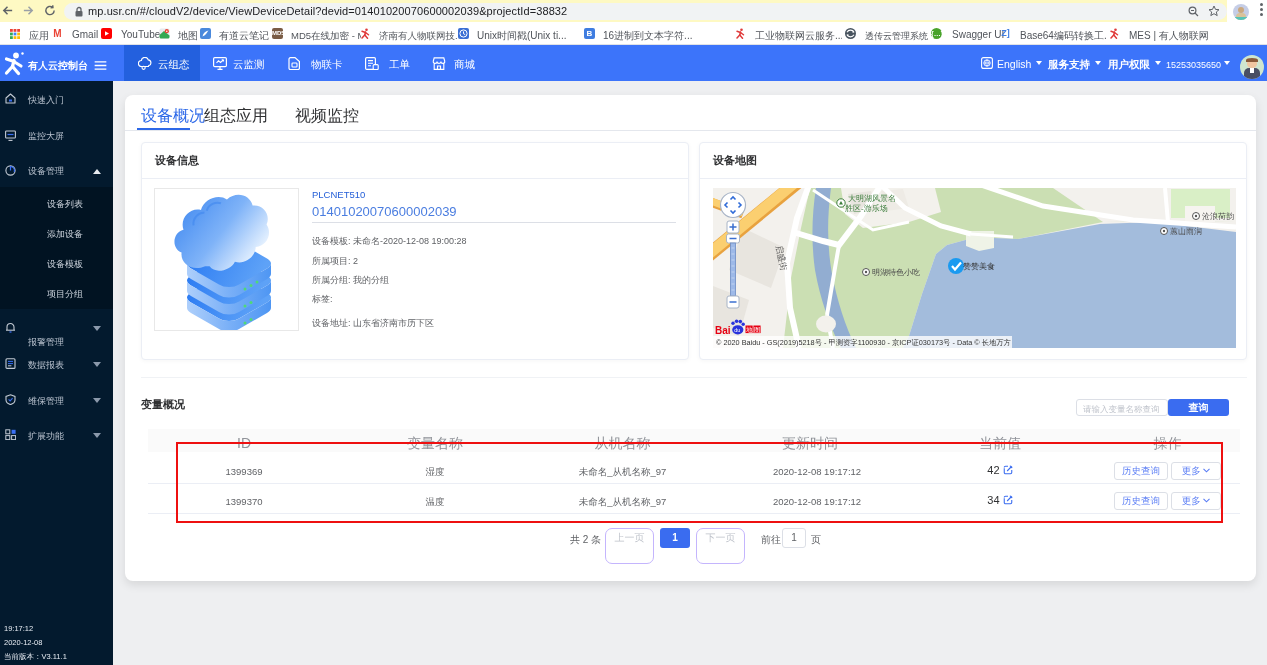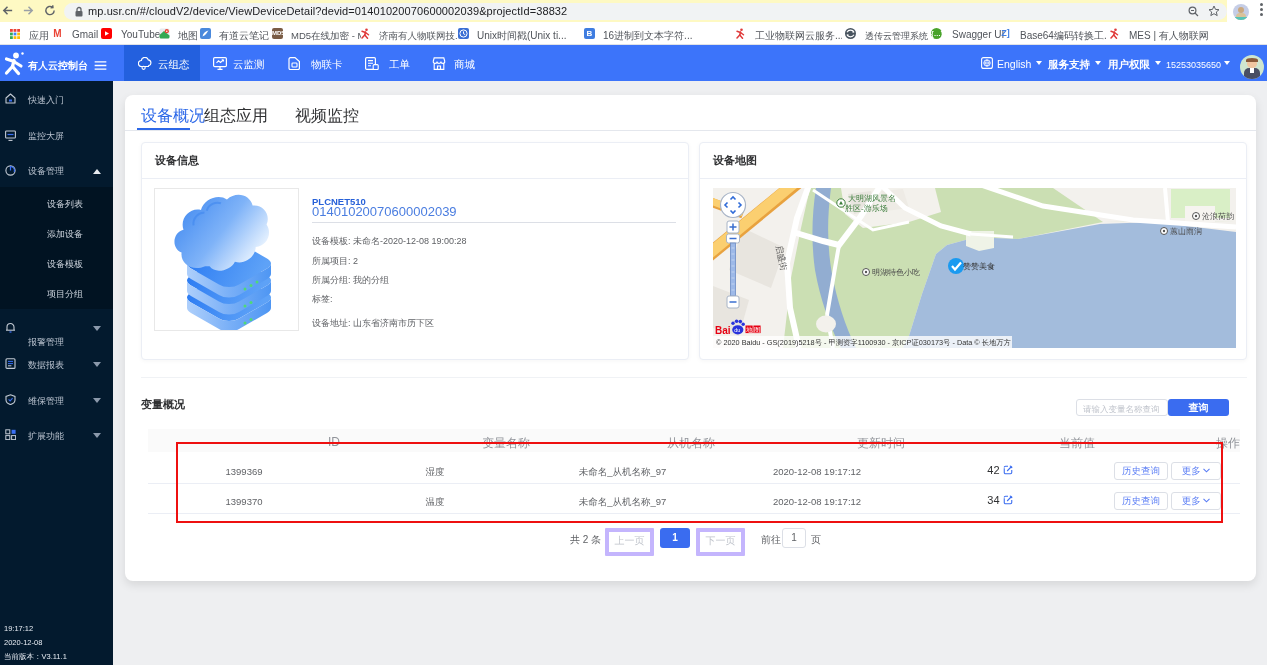--- a/index.html
+++ b/index.html
@@ -29,26 +29,26 @@
 #maincard { position:absolute; left:125px; top:95px; width:1131px; height:486px; background:#fff; border-radius:8px; box-shadow:0 4px 10px rgba(0,0,0,.10); }
 .tab { position:absolute; top:106px; font-size:16px; font-weight:normal; color:#303133; }
 #tabline { position:absolute; left:125px; top:130px; width:1131px; height:1px; background:#e4e7ed; }
 #tabunder { position:absolute; left:137px; top:128px; width:53px; height:2px; background:#2c68e8; }
 .icard { position:absolute; background:#fff; border:1px solid #ebeef5; border-radius:4px; box-shadow:0 1px 4px rgba(0,0,0,.04); }
 .ictitle { position:absolute; font-size:11px; font-weight:bold; color:#303133; }
 .icline { position:absolute; height:1px; background:#ebeef5; }
 .infoline { position:absolute; left:312px; font-size:9px; color:#606266; white-space:nowrap; }
 
 #thead { position:absolute; left:148px; top:429px; width:1092px; height:23px; background:#fafafa; }
-.th { position:absolute; top:435px; font-size:12px; color:#909399; text-align:right; }
+.th { position:absolute; top:435px; font-size:14px; color:#909399; text-align:center; }
 .td { position:absolute; font-size:9.5px; color:#606266; text-align:center; white-space:nowrap; }
 .rowline { position:absolute; left:148px; width:1092px; height:1px; background:#ebeef5; }
 .opbtn { position:absolute; height:18px; background:#fff; border:1px solid #dcdfe6; border-radius:3px; color:#5a7df5; font-size:9.5px; text-align:center; line-height:16px; }
 #redrect { position:absolute; left:176px; top:442px; width:1047px; height:81px; border:2px solid #ee1010; z-index:50; }
-.pgbtn { position:absolute; top:528px; height:28px; background:#fff; border:4px solid #c4b5fd; border-radius:1px; color:#c0c4cc; font-size:10px; text-align:center; line-height:18px; }
+.pgbtn { position:absolute; top:528px; height:36px; background:#fff; border:1px solid #c4b5fd; border-radius:7px; color:#c0c4cc; font-size:10px; text-align:center; line-height:18px; }
 </style>
 </head>
 <body>
 
 <div id="chrometop">
   <svg class="abs" style="left:1px;top:4px" width="13" height="13" viewBox="0 0 14 14">
       <path d="M12 7H3 M7 3 L3 7 L7 11" stroke="#5f6368" stroke-width="1.6" fill="none"></path>
     </svg>
   <svg class="abs" style="left:22px;top:4px" width="13" height="13" viewBox="0 0 14 14">
       <path d="M2 7H11 M7 3 L11 7 L7 11" stroke="#9aa0a6" stroke-width="1.6" fill="none"></path>
@@ -337,21 +337,21 @@
     <circle cx="90" cy="134" r="1.5" fill="#4fd977"></circle>
         <circle cx="96" cy="130.5" r="1.5" fill="#4fd977"></circle>
   </g>
 
   <g transform="rotate(-24 75 42)">
     <path d="M38 64 C24 64 16 52 22 42 C14 34 22 20 33 22 C34 10 48 4 57 11 C64 2 80 3 85 12 C97 8 108 17 106 28 C116 31 119 44 111 51 C113 62 102 71 92 67 C88 76 74 79 67 72 C60 78 44 76 42 66 Z" fill="url(#cg)"></path>
     <path d="M44 22 C46 15 54 12 59 15 M62 14 C66 9 74 9 78 13" stroke="#3f87ee" stroke-width="2" fill="none" opacity="0.6"></path>
   </g>
 </svg>
 </div>
-<div class="abs" style="left:312px;top:196px;font-size:9.5px;font-weight:bold;color:#2660d8">PLCNET510</div>
+<div class="abs" style="left:312px;top:189px;font-size:9.5px;font-weight:normal;color:#2660d8">PLCNET510</div>
 <div class="abs" style="left:312px;top:204px;font-size:13px;color:#4a7de0">01401020070600002039</div>
 <div class="icline" style="left:312px;top:222px;width:364px;background:#dcdfe6"></div>
 <div class="infoline" style="top:235px">设备模板: 未命名-2020-12-08 19:00:28</div>
 <div class="infoline" style="top:255px">所属项目: 2</div>
 <div class="infoline" style="top:274px">所属分组: 我的分组</div>
 <div class="infoline" style="top:293px">标签:</div>
 <div class="infoline" style="top:317px">设备地址: 山东省济南市历下区</div>
 
 <div class="icard" style="left:699px;top:142px;width:548px;height:218px"></div>
 <div class="ictitle" style="left:713px;top:153px">设备地图</div>

